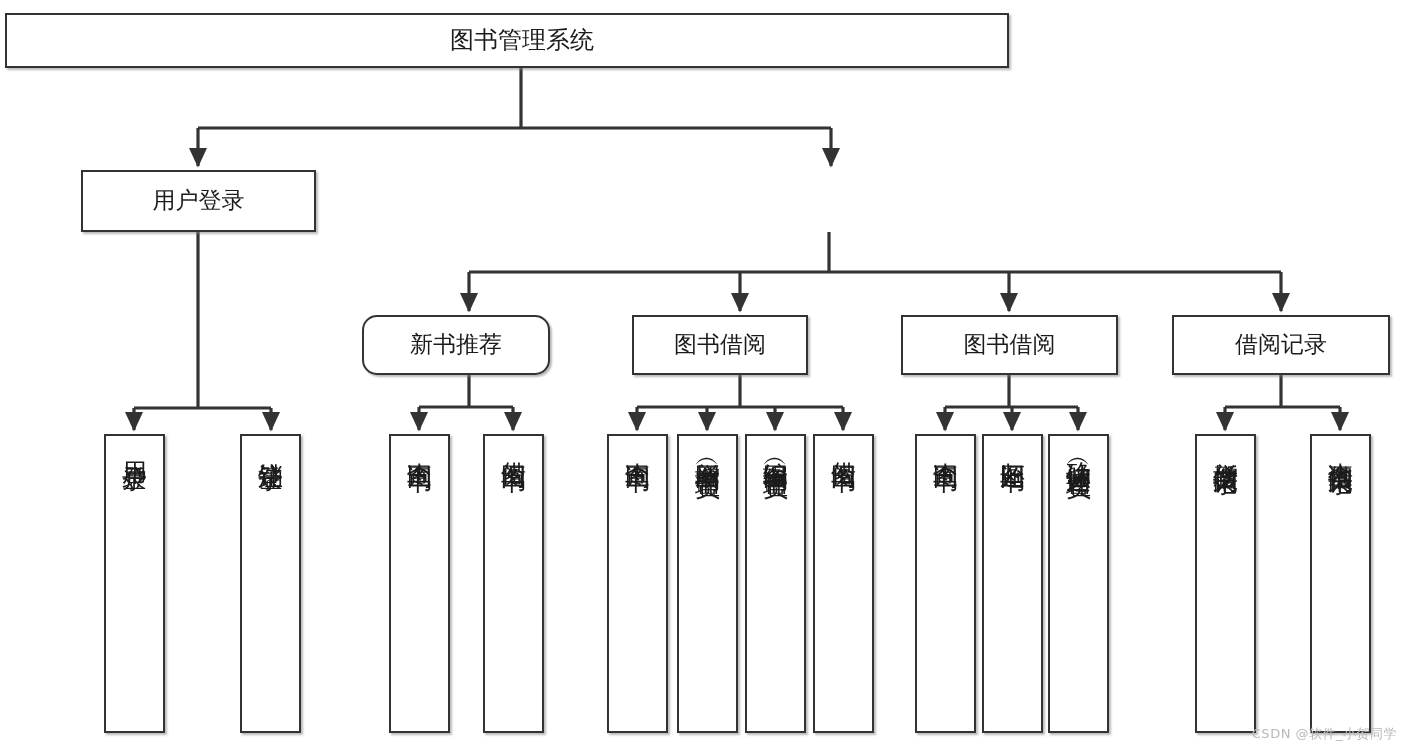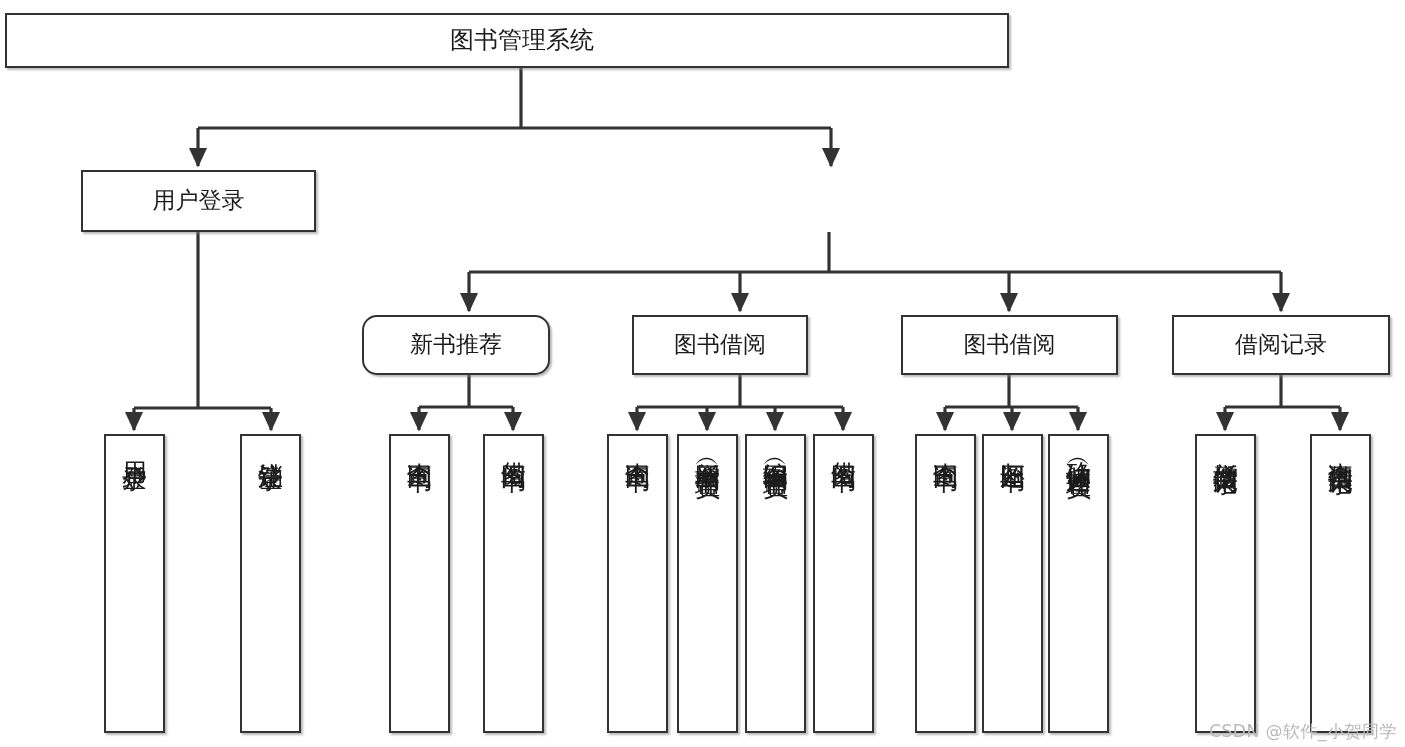--- a/index.html
+++ b/index.html
@@ -60,21 +60,21 @@
     text-orientation: upright;
     font-size: 25px;
     letter-spacing: 2px;
     line-height: 1;
     white-space: nowrap;
   }
   .watermark {
     position: absolute;
     right: 8px;
     bottom: 4px;
-    font-size: 17px;
+    font-size: 13px;
     color: #b9b9b9;
     letter-spacing: 0.5px;
     z-index: 5;
     white-space: nowrap;
   }
 </style>
 </head>
 <body>
 
 <div id="canvas">

